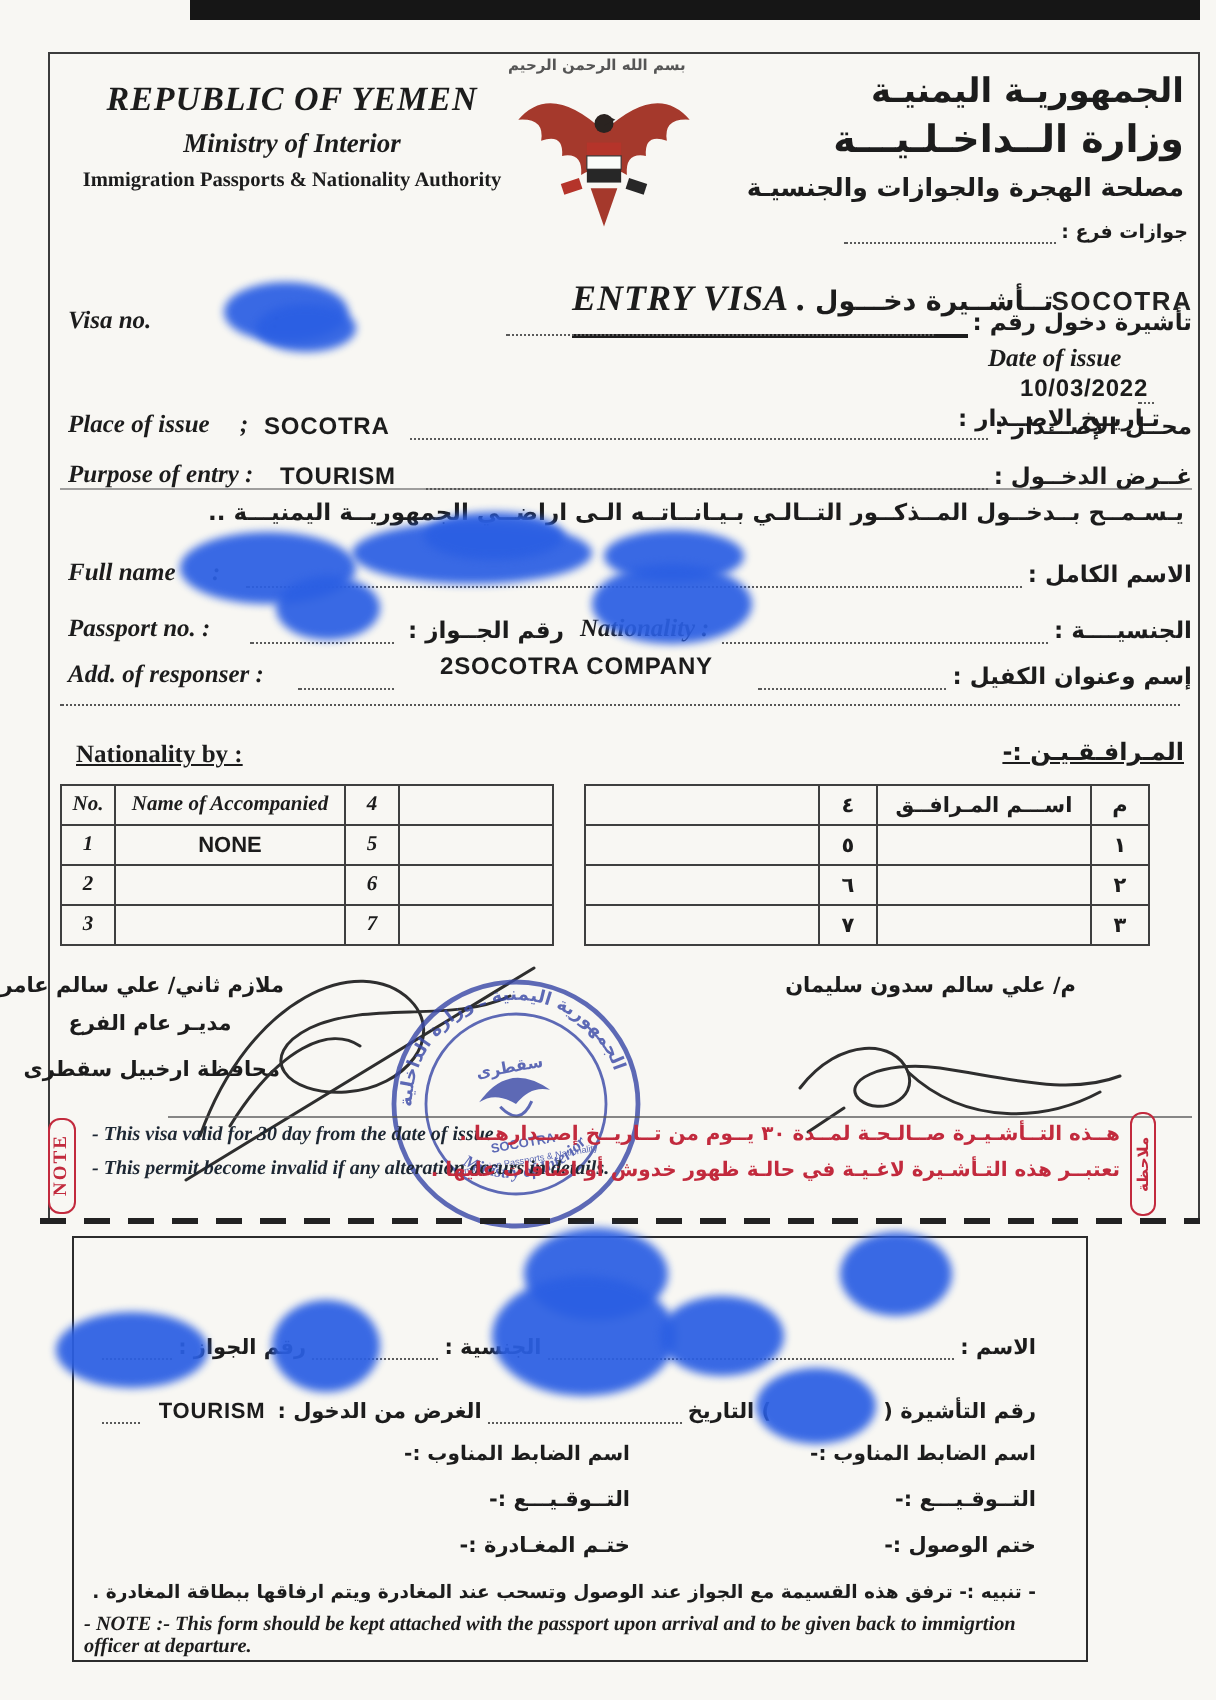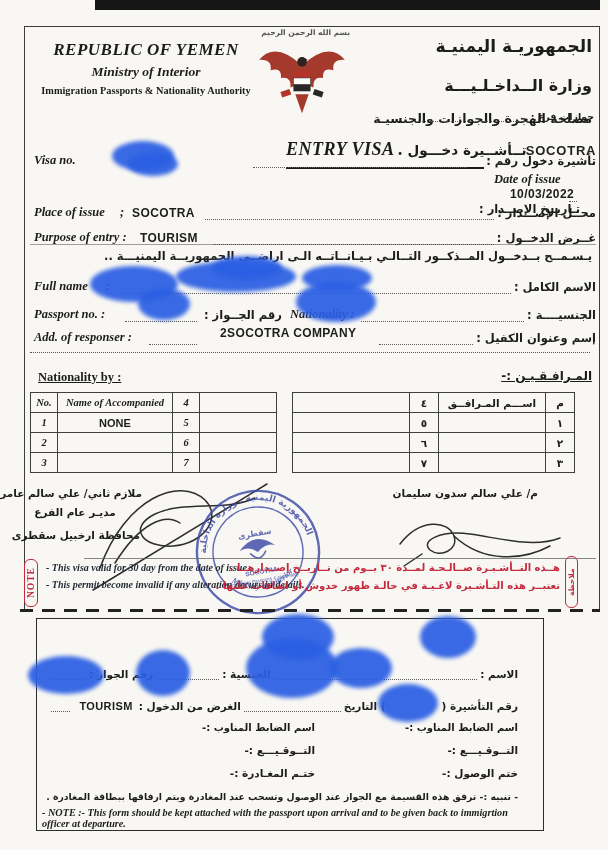--- a/index.html
+++ b/index.html
@@ -31,39 +31,39 @@
 
   <div class="abs" style="left:24px;top:26px;width:574px;height:584px;border:1.5px solid #3c3c3c;border-bottom:none;"></div>
 
   <div class="abs" style="left:30px;top:40px;width:232px;text-align:center;">
     <div style="font:italic 700 17px 'Liberation Serif',serif;letter-spacing:.5px;">REPUBLIC OF YEMEN</div>
     <div style="font:italic 700 13.5px 'Liberation Serif',serif;margin-top:4px;">Ministry of Interior</div>
     <div style="font:700 10.3px 'Liberation Serif',serif;margin-top:5px;">Immigration Passports &amp; Nationality Authority</div>
   </div>
 
   <div class="abs" style="left:254px;top:28px;width:96px;height:92px;">
-    <div class="ar" style="font-size:7.5px;color:#555;text-align:right;width:96px;">بسم الله الرحمن الرحيم</div>
+    <div class="ar" style="font-size:7.5px;color:#555;text-align:left;width:96px;">بسم الله الرحمن الرحيم</div>
     <svg width="96" height="80" viewBox="0 0 100 84" style="display:block;margin:0 auto;">
       <path d="M50 30 Q22 4 5 24 Q19 23 17 35 Q29 31 28 43 Q39 41 38 53 Q45 49 50 51 Z" fill="#a5392c"></path>
       <path d="M50 30 Q78 4 95 24 Q81 23 83 35 Q71 31 72 43 Q61 41 62 53 Q55 49 50 51 Z" fill="#a5392c"></path>
       <circle cx="50" cy="26" r="5" fill="#2a2320"></circle>
       <path d="M50 21 l6 3 -6 3 Z" fill="#2a2320"></path>
       <rect x="41" y="36" width="18" height="7" fill="#b5342a"></rect>
       <rect x="41" y="43" width="18" height="7" fill="#fbfbf8" stroke="#333" stroke-width=".6"></rect>
       <rect x="41" y="50" width="18" height="7" fill="#272727"></rect>
       <path d="M43 60 L50 80 L57 60 Z" fill="#a5392c"></path>
       <rect x="28" y="56" width="10" height="6" fill="#b5342a" transform="rotate(-18 33 59)"></rect>
       <rect x="62" y="56" width="10" height="6" fill="#272727" transform="rotate(18 67 59)"></rect>
     </svg>
   </div>
 
   <div class="abs" style="right:16px;top:36px;width:252px;text-align:right;">
     <div class="ar" style="font-size:17px;">الجمهوريـة اليمنيـة</div>
-    <div class="ar" style="font-size:16px;margin-top:20px;">وزارة الــداخـلـيـــة</div>
-    <div class="ar" style="font-size:12.5px;margin-top:16px;">مصلحة الهجرة والجوازات والجنسيـة</div>
+    <div class="ar" style="font-size:19px;margin-top:3px;">وزارة الــداخـلـيـــة</div>
+    <div class="ar" style="font-size:12.5px;margin-top:5px;">مصلحة الهجرة والجوازات والجنسيـة</div>
   </div>
 
   <div class="abs row" style="right:14px;top:108px;width:175px;">
     <span class="dot"></span>
     <span class="ar" style="font-size:9.5px;">جوازات فرع :</span>
   </div>
 
   <div class="abs" style="left:286px;top:139px;white-space:nowrap;">
     <span style="font:italic 700 18px 'Liberation Serif',serif;letter-spacing:.5px;">ENTRY VISA .</span>
     <span class="ar" style="font-size:13.5px;margin-right:4px;">تــأشــيرة دخـــول</span>

